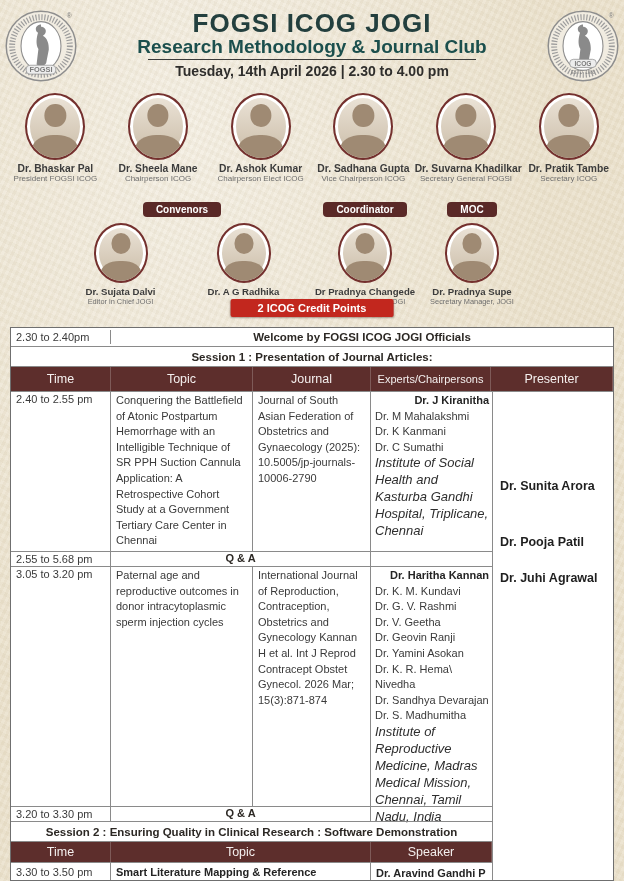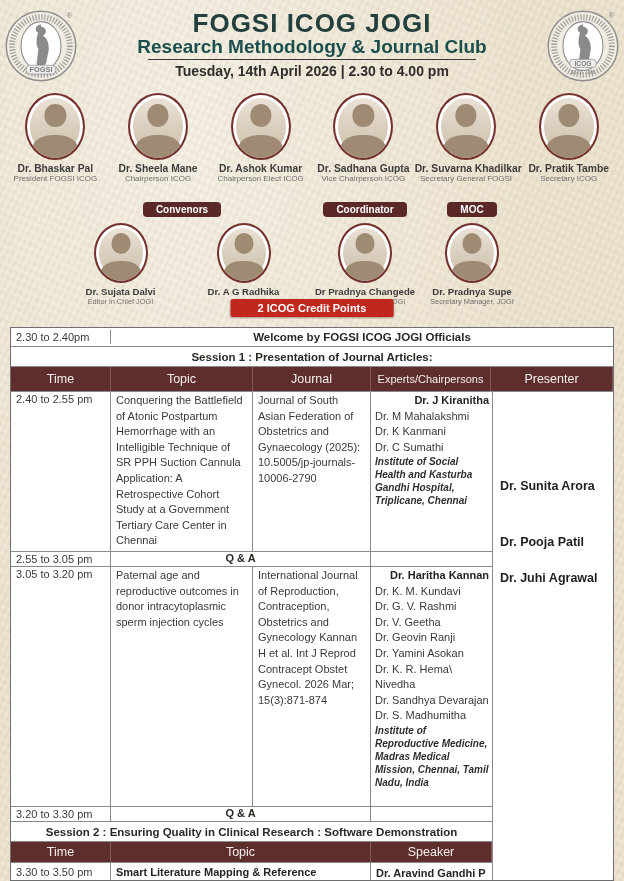--- a/index.html
+++ b/index.html
@@ -79,21 +79,21 @@
   .experts div:nth-child(2){margin-top:40px;}
   .experts div:nth-child(3){margin-top:20px;}
   .r-article{align-items:stretch;}
   .r-a1{height:160px;}
   .r-a2{height:240px;}
   .cell-topic{line-height:1.42;}
   .cell-journal{line-height:1.42;}
   .cell-pres{padding:1px 4px;}
   .p-lead{font-weight:bold;color:#242424;line-height:1.42;text-align:right;}
   .p-list div{line-height:1.42;}
-  .p-inst{font-weight:bold;font-style:italic;font-size:10px;line-height:1.3;color:#2e2e2e;}
+  .p-inst{font-weight:normal;font-style:italic;font-size:13px;line-height:1.3;color:#2e2e2e;}
   .r-qa{height:15px;align-items:center;}
   .qa-cell{width:260px;flex-shrink:0;text-align:center;font-weight:bold;color:#2c2824;
     border-right:1px solid #8a8a8a;box-sizing:border-box;align-self:stretch;line-height:13px;}
   .qa-empty{flex:1;}
   .r-head2{height:21px;font-size:12.5px;}
   .w-topic2{width:260px;flex-shrink:0;}
   .w-speaker{flex:1;}
   .r-last{flex:1;border-bottom:none;}
   .r-last .c{padding-top:3px;}
   .cell-topic-b{font-weight:bold;color:#242424;}
@@ -236,21 +236,21 @@
             <div class="p-list">
                 <div>Dr. M Mahalakshmi</div>
                 <div>Dr. K Kanmani</div>
                 <div>Dr. C Sumathi</div>
               </div>
             <div class="p-inst">Institute of Social Health and Kasturba Gandhi Hospital, Triplicane, Chennai</div>
           </div>
         </div>
 
         <div class="t-row r-qa">
-          <div class="c w-time">2.55 to 3.05 pm</div>
+          <div class="c w-time">2.55 to 5.68 pm</div>
           <div class="qa-cell">Q &amp; A</div>
           <div class="qa-empty"></div>
         </div>
 
         <div class="t-row r-article r-a2">
           <div class="c w-time">3.05 to 3.20 pm</div>
           <div class="c w-topic cell-topic">Paternal age and reproductive outcomes in donor intracytoplasmic sperm injection cycles</div>
           <div class="c w-journal cell-journal">International Journal of Reproduction, Contraception, Obstetrics and Gynecology Kannan H et al. Int J Reprod Contracept Obstet Gynecol. 2026 Mar; 15(3):871-874</div>
           <div class="c w-presenter cell-pres">
             <div class="p-lead">Dr. Haritha Kannan</div>

